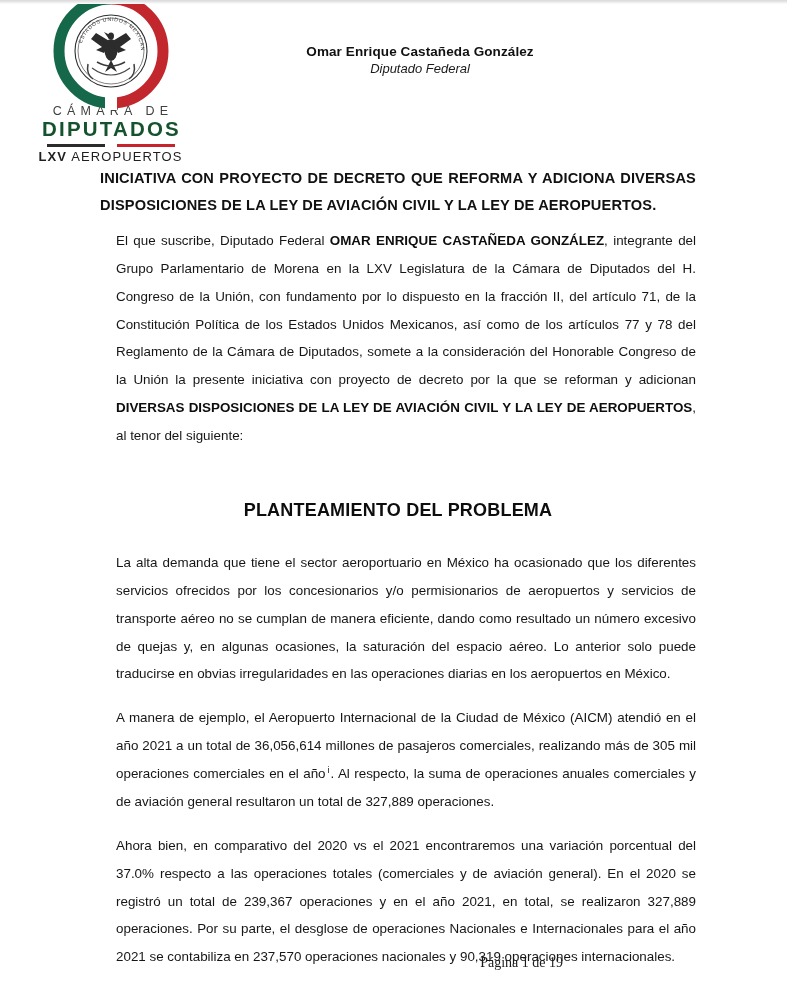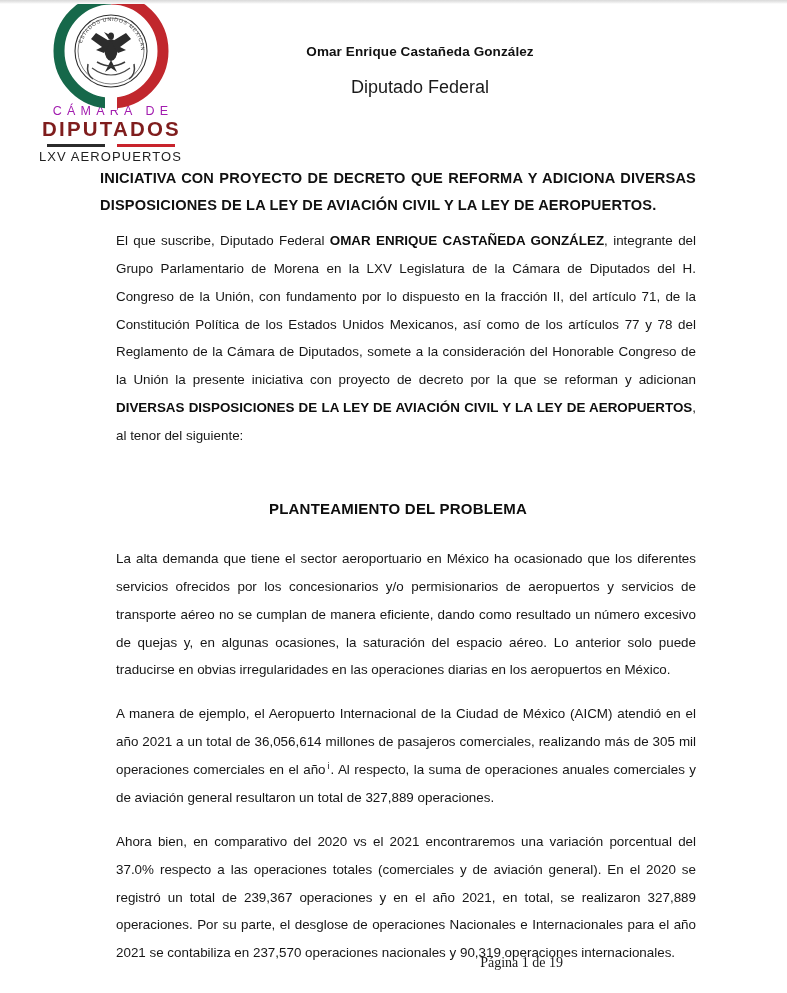--- a/index.html
+++ b/index.html
@@ -48,68 +48,69 @@
     height: 118px;
     margin: 0 auto;
   }
   .ring-svg { display: block; }
   .logo-words {
     margin-top: -6px;
   }
   .lw-camara {
     font-size: 12.5px;
     letter-spacing: 5.2px;
-    color: #a21caf;
+    color: #404040;
     font-weight: 400;
     line-height: 1.15;
     padding-left: 5px;
   }
   .lw-diputados {
     font-size: 20.5px;
     letter-spacing: 2.2px;
     font-weight: bold;
-    color: #7f1d1d;
+    color: #14532d;
     line-height: 1.12;
     padding-left: 2px;
   }
   .lw-rule {
     width: 128px;
     height: 2.5px;
     margin: 3px auto 3px auto;
     display: flex;
   }
   .lw-rule .rule-dark { flex: 1; background: #2b2b2b; }
   .lw-rule .rule-gap  { width: 12px; background: transparent; }
   .lw-rule .rule-red  { flex: 1; background: #c8232c; }
   .lw-legis {
     font-size: 13px;
     letter-spacing: 1.1px;
     color: #1f1f1f;
     line-height: 1.15;
   }
-  .lw-legis b { font-weight: normal; }
+  .lw-legis b { font-weight: bold; }
   .lw-legis span.thin { font-weight: 400; }
 
   .deputy {
     position: absolute;
     left: 210px;
     top: 44px;
     width: 420px;
     text-align: center;
   }
   .deputy-name {
     font-size: 13.5px;
     font-weight: bold;
     color: #111111;
     letter-spacing: 0.1px;
   }
   .deputy-role {
-    font-size: 18px;
+    font-size: 13px;
+    font-style: italic;
     color: #1a1a1a;
-    margin-top: 18px;
+    margin-top: 2px;
   }
 
   
   .content {
     position: absolute;
     left: 100px;
     top: 155px;
     width: 596px;
   }
   .doc-title {
@@ -131,21 +132,21 @@
     color: #161616;
   }
   p.para b { font-weight: bold; color: #0d0d0d; }
   p.para sup {
     font-size: 9px;
     vertical-align: super;
     line-height: 0;
     padding: 0 1px 0 2px;
   }
   .section-heading {
-    font-size: 15px;
+    font-size: 18px;
     font-weight: bold;
     text-align: center;
     margin: 26px 0 28px 0;
     letter-spacing: 0.2px;
     color: #0d0d0d;
   }
   .spacer-lg { height: 8px; }
 
   
   .footer {

